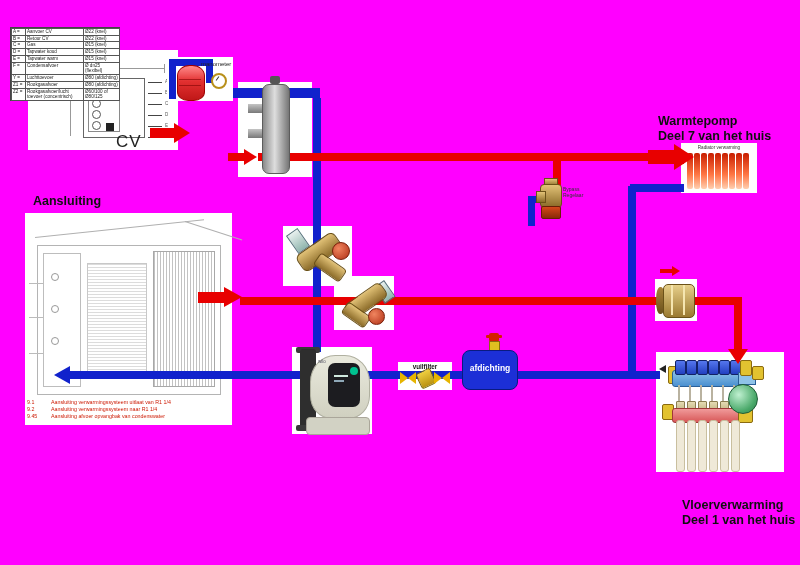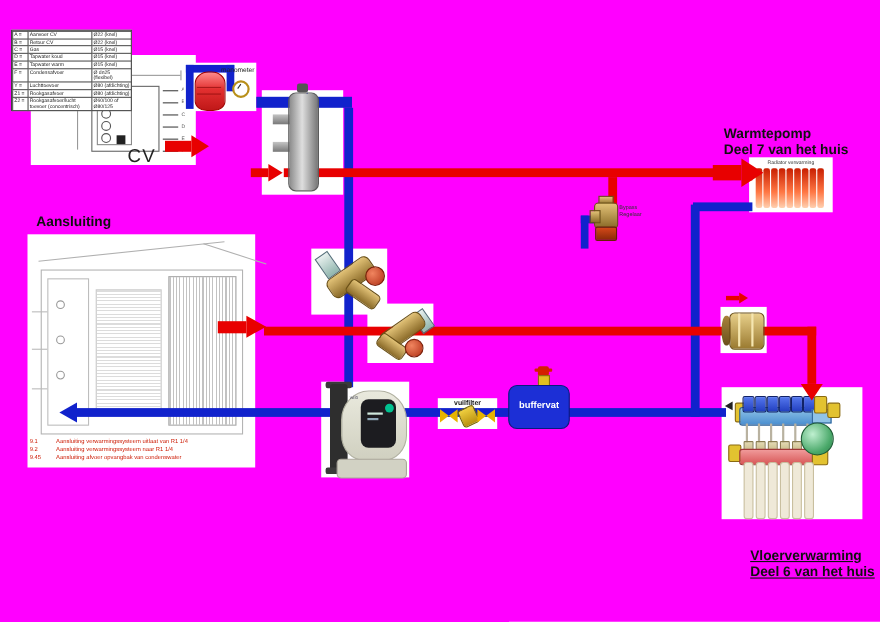--- a/index.html
+++ b/index.html
@@ -201,23 +201,23 @@
     <div class="abs" style="left:82px;top:55px;width:13px;height:14px;background:#e2c230;border:0.8px solid #8a6a10;border-radius:2px;"></div>
     <div class="abs" style="left:72px;top:32px;width:28px;height:28px;background:radial-gradient(circle at 35% 35%,#bff0d0,#49a869 65%,#2e7d4c);border:1px solid #1e5c36;border-radius:50%;"></div>
     <div class="tube" style="left:20px;top:68px;"></div>
     <div class="tube" style="left:31px;top:68px;"></div>
     <div class="tube" style="left:42px;top:68px;"></div>
     <div class="tube" style="left:53px;top:68px;"></div>
     <div class="tube" style="left:64px;top:68px;"></div>
     <div class="tube" style="left:75px;top:68px;"></div>
   </div>
 
-  <div class="title" style="left:682px;top:498px;text-decoration:underline;">
+  <div class="title" style="left:682px;top:498px;">
     <div>Vloerverwarming</div>
-    <div>Deel 6 van het huis</div>
+    <div>Deel 1 van het huis</div>
   </div>
 
   <div class="box" style="left:655px;top:279px;width:42px;height:42px;"></div>
   <div class="box" style="left:283px;top:226px;width:69px;height:60px;"></div>
   <div class="box" style="left:334px;top:276px;width:60px;height:54px;"></div>
   <div class="box" style="left:292px;top:347px;width:80px;height:87px;"></div>
   <div class="box" style="left:398px;top:362px;width:54px;height:28px;">
     <div class="abs" style="left:0;top:1px;width:100%;text-align:center;font-size:6.3px;font-weight:bold;color:#111;">vuilfilter</div>
   </div>
 
@@ -296,21 +296,21 @@
     <div class="ah" style="left:10px;top:10px;border-top:6px solid transparent;border-bottom:6px solid transparent;border-right:8px solid #e6b400;"></div>
     <div class="abs" style="left:20px;top:8px;width:14px;height:15px;background:linear-gradient(180deg,#f0d040,#b89010);border:0.8px solid #776600;transform:rotate(-25deg);border-radius:3px;"></div>
     <div class="ah" style="left:36px;top:10px;border-top:6px solid transparent;border-bottom:6px solid transparent;border-left:8px solid #e6b400;"></div>
     <div class="ah" style="left:44px;top:10px;border-top:6px solid transparent;border-bottom:6px solid transparent;border-right:8px solid #e6b400;"></div>
   </div>
 
   <div class="abs" style="left:486px;top:335px;width:16px;height:3px;background:#d42000;border-radius:1px;"></div>
   <div class="abs" style="left:489px;top:333px;width:10px;height:9px;background:#d42000;border-radius:2px;"></div>
   <div class="abs" style="left:489px;top:341px;width:9px;height:11px;background:#e0c020;border:0.8px solid #8a6a10;"></div>
   <div class="abs" style="left:462px;top:350px;width:54px;height:38px;background:#1c2fd6;border:1px solid #0a1a80;border-radius:8px;">
-    <div class="abs" style="left:0;top:12px;width:100%;text-align:center;font-size:8.5px;font-weight:bold;color:#fff;">buffervat</div>
+    <div class="abs" style="left:0;top:12px;width:100%;text-align:center;font-size:8.5px;font-weight:bold;color:#fff;">afdichting</div>
   </div>
 
   <div class="abs" style="left:655px;top:279px;width:42px;height:42px;">
     <div class="abs" style="left:1px;top:8px;width:9px;height:27px;background:linear-gradient(180deg,#a8823a,#6a511c);border-radius:45%;"></div>
     <div class="abs" style="left:8px;top:5px;width:30px;height:32px;background:linear-gradient(180deg,#e7cf8a,#9a7a30);border:0.8px solid #6b5118;border-radius:5px;"></div>
     <div class="abs" style="left:16px;top:6px;width:1.5px;height:30px;background:#f5e6b0;"></div>
     <div class="abs" style="left:28px;top:6px;width:1.5px;height:30px;background:#f5e6b0;"></div>
   </div>
 
 </div>

